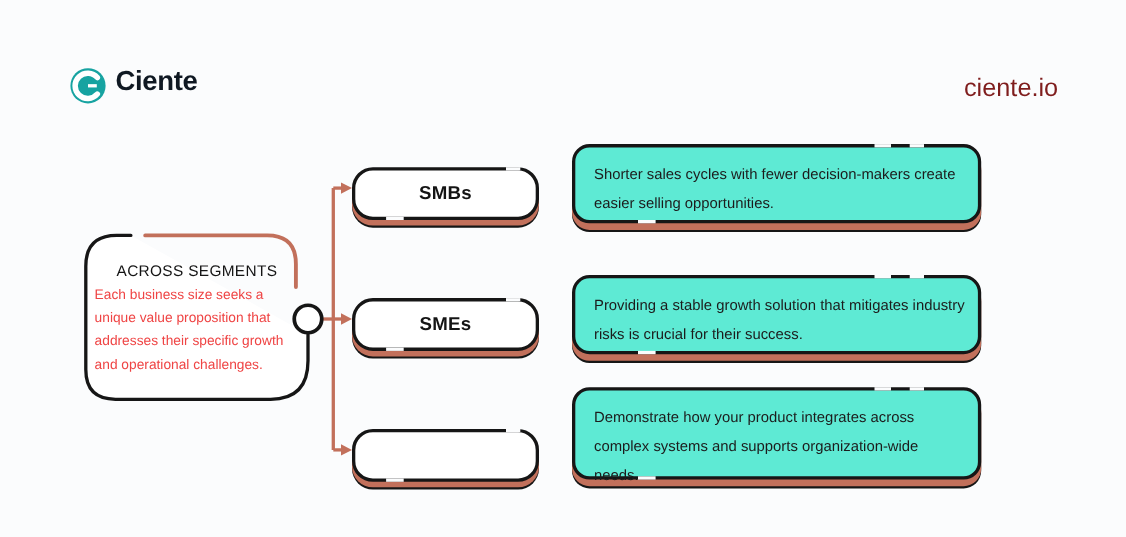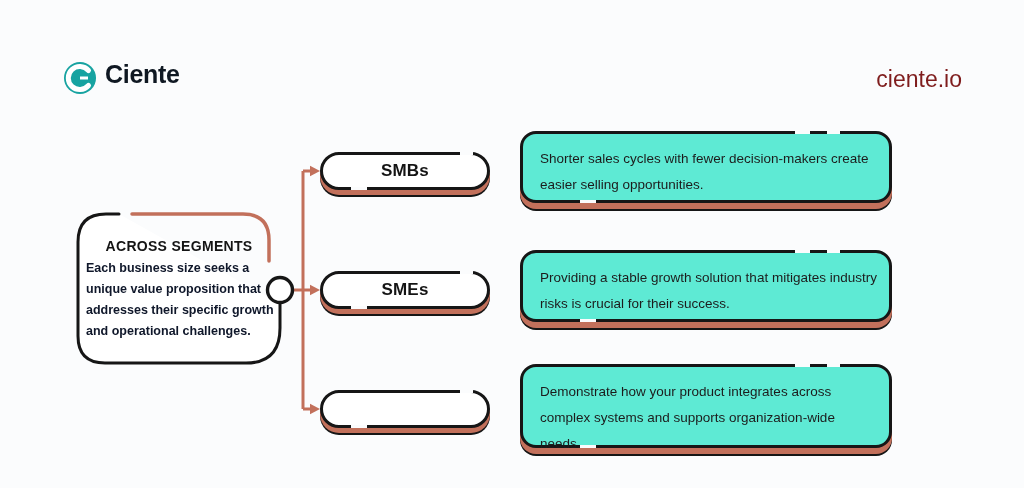--- a/index.html
+++ b/index.html
@@ -40,38 +40,37 @@
     width: 1024px; height: 488px;
     z-index: 1;
     pointer-events: none;
   }
 
   
   .root-title {
     position: absolute;
     left: 78px; top: 238px; width: 202px;
     text-align: center;
-    font-size: 14px; font-weight: bold;
+    font-size: 14px; font-weight: normal;
     letter-spacing: 0.3px;
     color: #141414;
     z-index: 2;
   }
   .root-desc {
     position: absolute;
     left: 86px; top: 258px; width: 188px;
     font-size: 12.5px; line-height: 21px;
-    color: #0f172a;
+    color: #ef4444;
     z-index: 2;
-    font-weight: bold;
   }
 
   
   .pill {
     position: absolute;
-    left: 320px; width: 170px; height: 38px;
+    left: 320px; width: 170px; height: 48px;
     background: #ffffff;
     border: 3px solid #161616;
     border-radius: 19px;
     box-shadow: 0 5px 0 #c2705b, 0 7px 0 #161616;
     display: flex; align-items: center; justify-content: center;
     z-index: 2;
   }
   .pill-1 { top: 152px; }
   .pill-2 { top: 271px; }
   .pill-3 { top: 390px; }
@@ -87,21 +86,21 @@
     left: 520px; width: 372px;
     background: #5eead4;
     border: 3px solid #161616;
     border-radius: 16px;
     box-shadow: 0 6px 0 #c2705b, 0 8px 0 #161616;
     padding: 12px 12px 0 17px;
     z-index: 2;
   }
   .desc-1 { top: 131px; height: 72px; }
   .desc-2 { top: 250px; height: 72px; }
-  .desc-3 { top: 364px; height: 84px; }
+  .desc-3 { top: 352px; height: 84px; }
   .desc-box p {
     font-size: 13.5px;
     line-height: 26px;
     color: #1c1c1c;
   }
 
   
   .gap {
     position: absolute;
     background: #fbfcfd;

